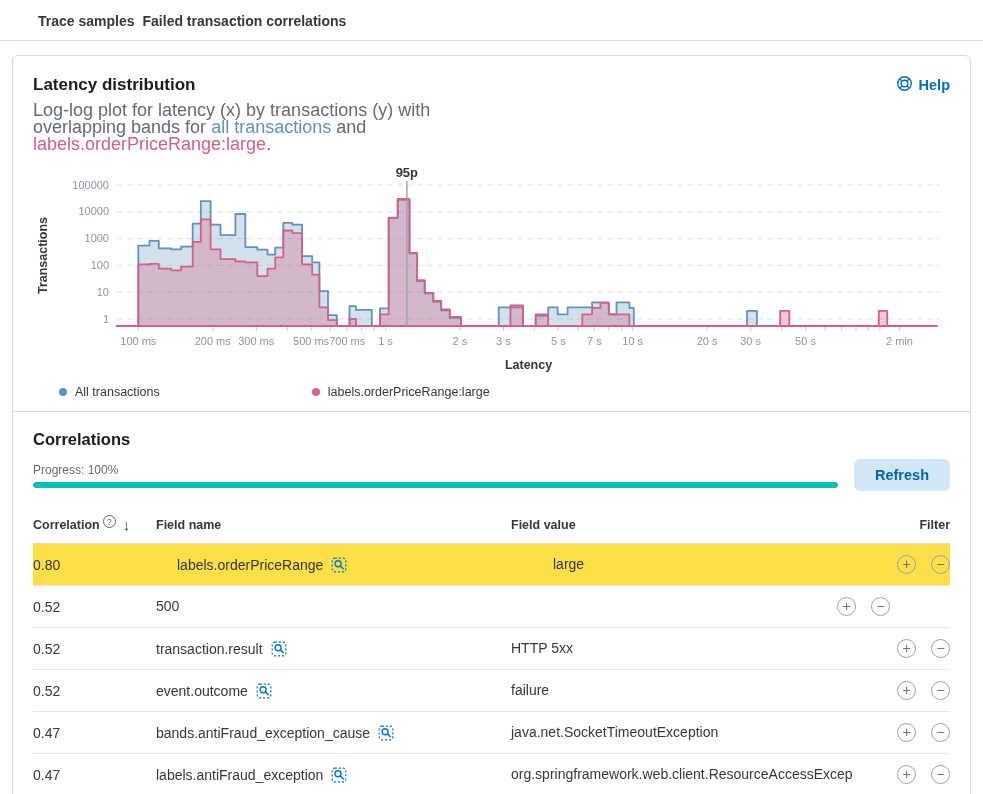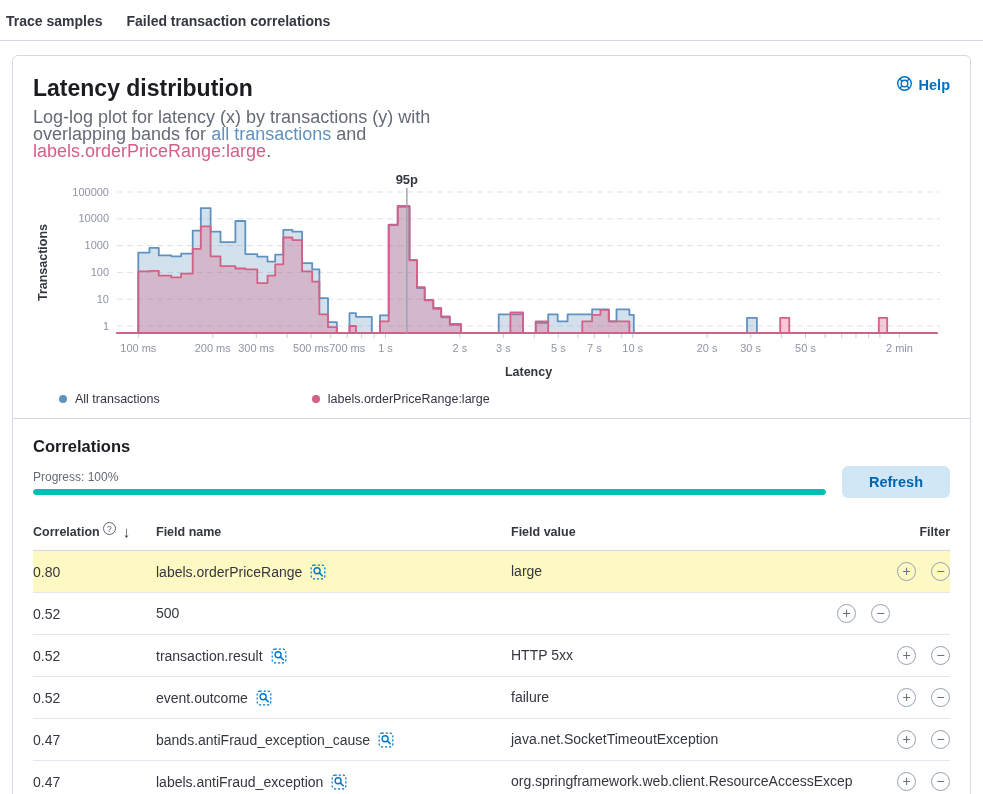--- a/index.html
+++ b/index.html
@@ -1,28 +1,28 @@
 <!DOCTYPE html>
 <html><head>
 <meta charset="utf-8">
 <style>
   * { margin:0; padding:0; box-sizing:border-box; }
   html,body { width:983px; height:794px; background:#fff; overflow:hidden;
     font-family:"Liberation Sans", sans-serif; color:#343741; }
 
   
-  .tabs-row { display:flex; gap:20px; padding:9px 0 0 4px; border-bottom:1px solid #d3dae6; }
+  .tabs-row { display:flex; gap:4px; padding:9px 0 0 36px; border-bottom:1px solid #d3dae6; }
   .tab { font-size:14px; font-weight:700; color:#343741; padding:4px 2px 11px; position:relative; cursor:pointer; white-space:nowrap; }
   .tab.active { color:#0071c2; text-decoration:underline; }
   .tab.active::after { content:""; position:absolute; left:0; right:0; bottom:-1px; height:2px; background:#0071c2; }
 
   
   .panel { margin:14px 12px 0; border:1px solid #d3dae6; border-radius:6px; padding:19px 20px 40px; background:#fff; }
   .panel-head { display:flex; justify-content:space-between; align-items:flex-start; }
-  .panel-title { font-size:23px; font-weight:700; color:#1a1c21; }
+  .panel-title { font-size:17px; font-weight:700; color:#1a1c21; }
   .help-link { display:flex; align-items:center; gap:6px; color:#0071c2; font-size:14.5px; font-weight:600; cursor:pointer;text-align:center; }
   .subtitle { font-size:18px; color:#646a77; line-height:17px; margin-top:7px; max-width:478px; }
   .series1 { cursor:pointer; }
   .series2 { cursor:pointer; }
 
   
   .chart-wrap { margin-top:12px; }
   .chart-wrap svg { display:block; }
   .grid { stroke:#dde1ea; stroke-width:1; stroke-dasharray:6 4; }
   .tickmark { stroke:#c8cdd8; stroke-width:1; }
@@ -38,35 +38,35 @@
 
   .section-divider { border:none; border-top:1px solid #d3dae6; margin:12px -20px 0; }
 
   
   .correlations-heading { font-size:16.5px; font-weight:700; color:#1a1c21; margin-top:18px; }
   .progress-row { display:flex; align-items:center; gap:16px; margin-top:10px; }
   .progress-left { flex:1; }
   .progress-label { font-size:12px; color:#646a77; }
   .progress-track { margin-top:5px; height:6px; border-radius:3px; background:#e9edf3; overflow:hidden; }
   .progress-fill { height:100%; border-radius:3px; }
-  .refresh-btn { width:108px; height:32px; border:none; border-radius:6px; background:#d2e7f6; color:#0064b0;
+  .refresh-btn { width:96px; height:32px; border:none; border-radius:6px; background:#d2e7f6; color:#0064b0;
     font-size:14.5px; font-weight:600; font-family:inherit; cursor:pointer; flex:none; }
 
   
   .table { margin-top:17px; }
   .thead, .trow { display:grid; grid-template-columns:123px 355px 1fr 60px; align-items:center; }
   .thead { padding:8px 0 10px; font-size:12.5px; font-weight:700; border-bottom:1px solid #d3dae6; }
   .th-corr { display:flex; align-items:center; cursor:pointer; }
   .info-icon { display:inline-flex; align-items:center; justify-content:center; width:13px; height:13px;
     border:1px solid #5e6673; border-radius:50%; font-size:9px; font-weight:400; color:#5e6673;
     margin-left:3px; position:relative; top:-3px; }
   .sort-arrow { font-size:15px; font-weight:400; margin-left:7px; }
   .th-filter { text-align:right; }
   .trow { min-height:42px; border-bottom:1px solid #e1e6ef; font-size:14px; }
-  .trow.highlight { background:#fef9c3; }
+  .trow.highlight { background:#fde047;gap:21px; }
   .td { padding:9px 0; }
   .fname { display:flex; align-items:center; gap:8px; }
   .inspect { display:inline-flex; cursor:pointer; }
   .fval { max-width:358px; word-break:break-all; line-height:25px; padding:8px 0; }
   .actions { display:flex; gap:15px; justify-content:flex-end; padding:0; }
   .circle-btn { width:19px; height:19px; border:1px solid #98a2b3; border-radius:50%; color:#69707d;
     font-size:14px; line-height:16px; text-align:center; cursor:pointer; flex:none; }
 </style>
 </head>
 <body>

